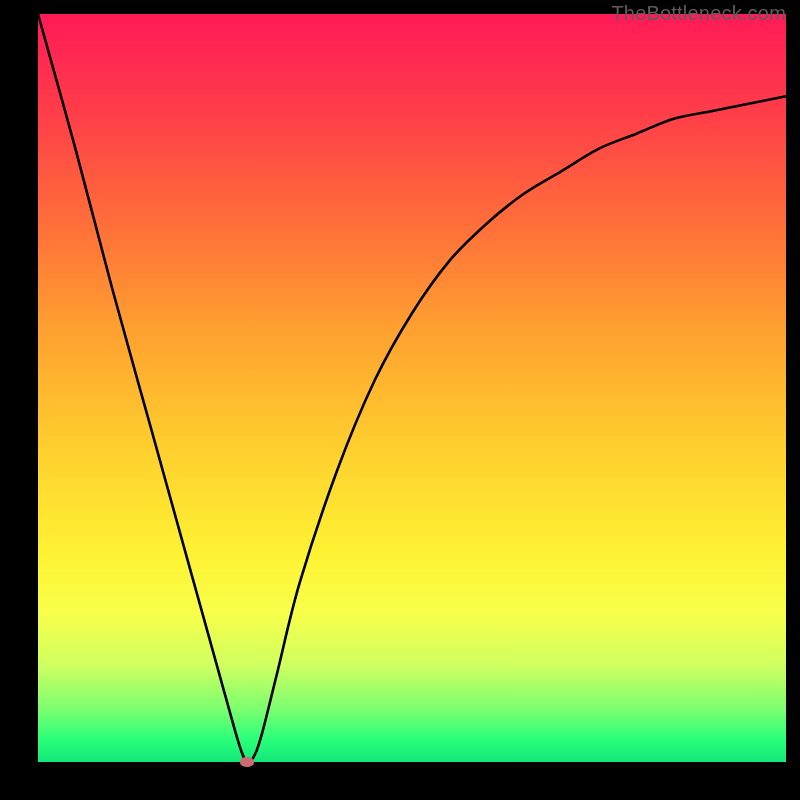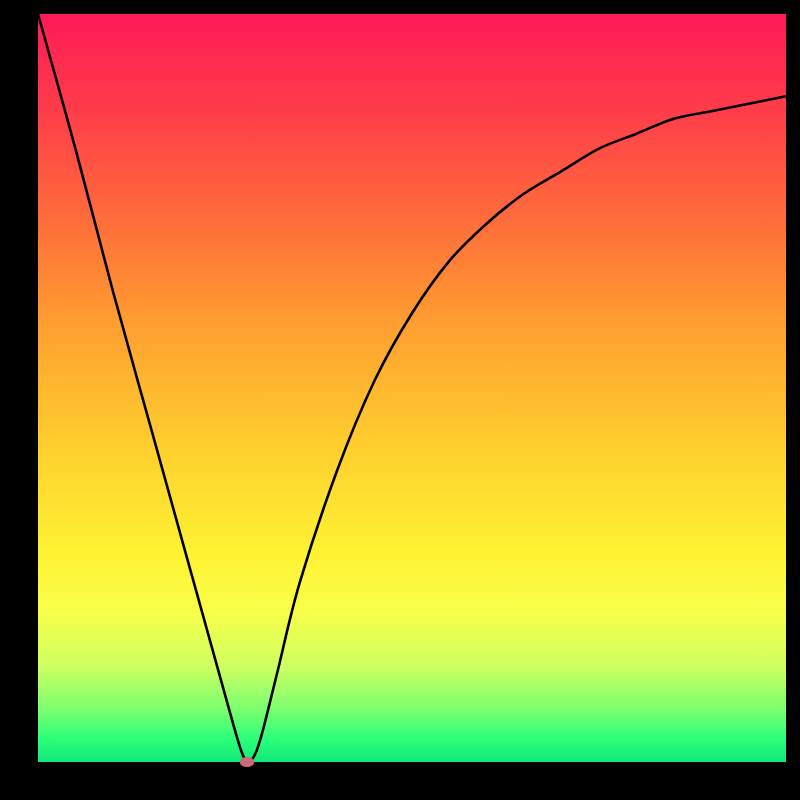--- a/index.html
+++ b/index.html
@@ -67,13 +67,14 @@
 </head>
 <body>
 
 <div class="frame">
   <div class="plot">
     <svg class="curve" viewBox="0 0 748 748" preserveAspectRatio="none">
       <path id="curve-path" d="M 0,0 C 6.233333333333333,22.439999999999998 24.93333333333333,88.51333333333332 37.4,134.64 C 49.86666666666667,180.76666666666665 62.33333333333333,230.63333333333333 74.8,276.76 C 87.26666666666667,322.88666666666666 99.73333333333333,366.52 112.2,411.4 C 124.66666666666667,456.28 137.13333333333333,501.15999999999997 149.6,546.04 C 162.06666666666666,590.92 178.27333333333334,649.5133333333334 187,680.6800000000001 C 195.72666666666666,711.8466666666667 198.22,721.8199999999999 201.96,733.04 C 205.70000000000002,744.26 206.9466666666667,746.7533333333333 209.44000000000003,748 C 211.93333333333337,749.2466666666667 214.42666666666665,745.5066666666667 216.92,740.52 C 219.41333333333333,735.5333333333333 220.66,731.7933333333334 224.4,718.08 C 228.14000000000001,704.3666666666667 233.12666666666667,683.1733333333334 239.36,658.24 C 245.59333333333336,633.3066666666666 251.82666666666668,602.14 261.8,568.48 C 271.7733333333333,534.82 286.73333333333335,489.94 299.2,456.28 C 311.66666666666663,422.61999999999995 324.1333333333333,392.7 336.6,366.52 C 349.0666666666667,340.34 361.5333333333333,319.14666666666665 374,299.2 C 386.4666666666667,279.25333333333333 398.9333333333334,261.79999999999995 411.40000000000003,246.83999999999997 C 423.8666666666667,231.88 436.33333333333337,220.66000000000005 448.8,209.44000000000005 C 461.26666666666665,198.22000000000006 473.73333333333335,188.24666666666667 486.2,179.51999999999998 C 498.66666666666663,170.7933333333333 511.1333333333333,164.55999999999992 523.6,157.07999999999993 C 536.0666666666667,149.59999999999994 548.5333333333333,140.8733333333333 561,134.64 C 573.4666666666667,128.40666666666667 585.9333333333333,124.66666666666673 598.4,119.68000000000006 C 610.8666666666667,114.6933333333334 623.3333333333333,108.46000000000004 635.8,104.72000000000003 C 648.2666666666667,100.98000000000002 660.7333333333333,99.73333333333335 673.2,97.24000000000001 C 685.6666666666667,94.74666666666667 698.1333333333333,92.25333333333333 710.6,89.75999999999999 C 723.0666666666667,87.26666666666665 741.7666666666667,83.52666666666664 748,82.27999999999997" stroke="#000000" stroke-width="2.6" fill="none" stroke-linejoin="round" stroke-linecap="round"></path>
     </svg>
     <div id="marker" class="marker" style="left: 209.44px; top: 748px; background: rgb(204, 106, 117);"></div>
   </div>
+  <div class="watermark">TheBottleneck.com</div>
 </div>
 
 </body></html>

